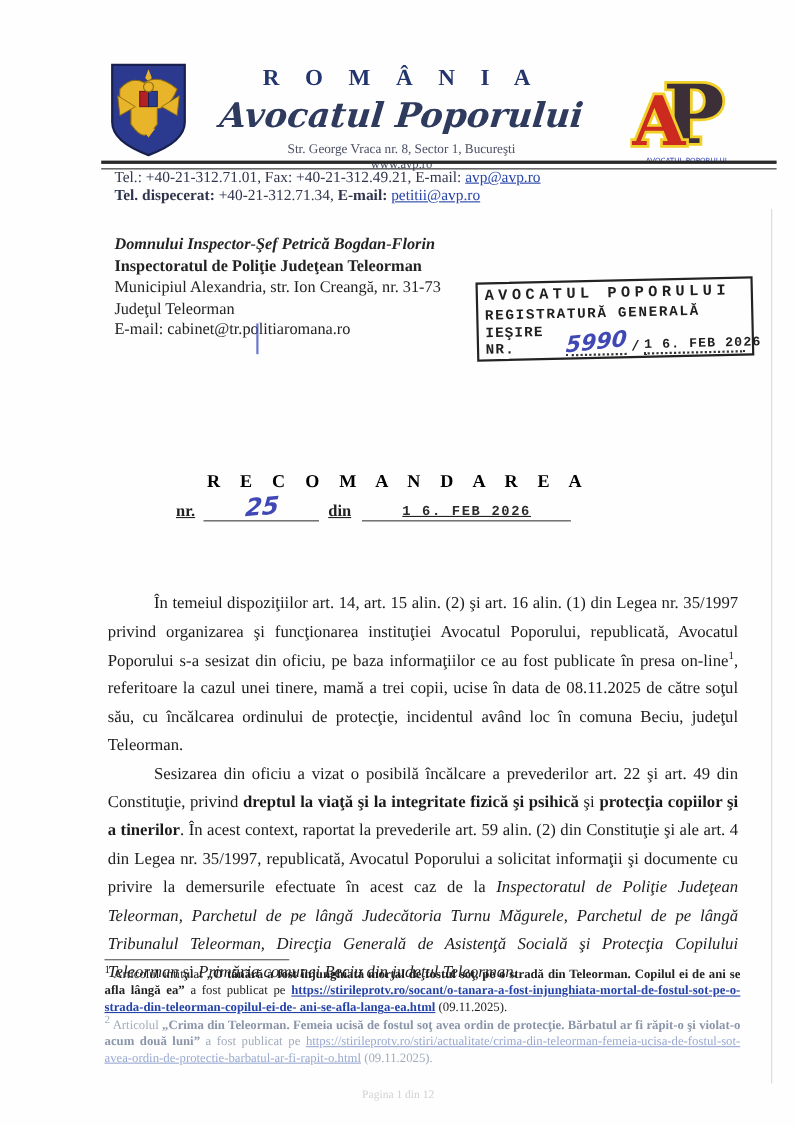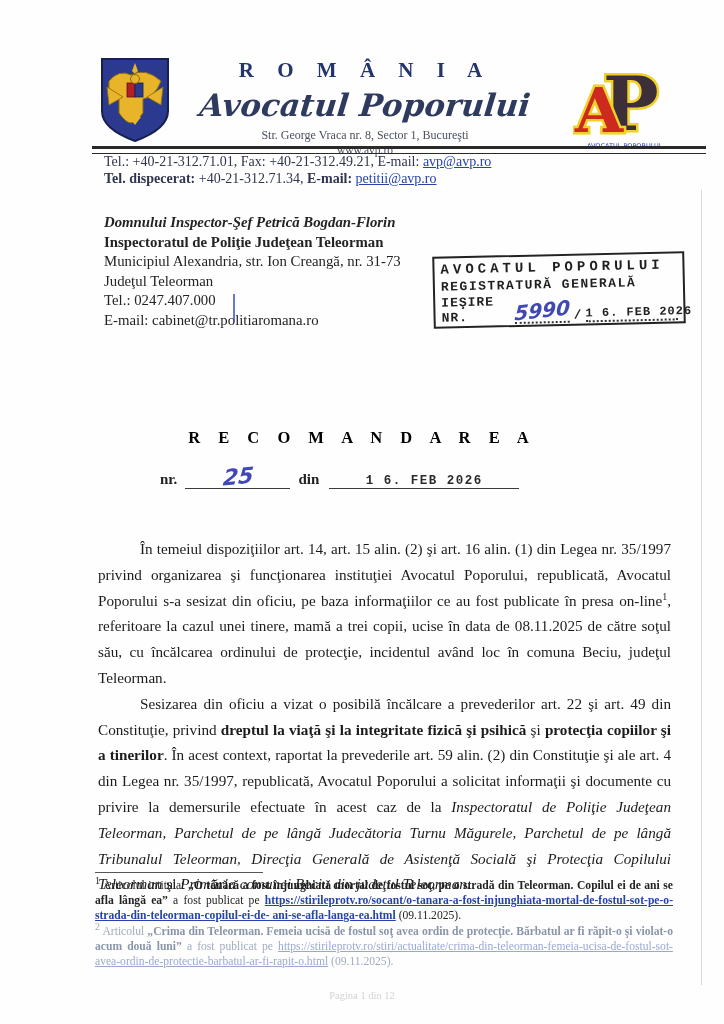--- a/index.html
+++ b/index.html
@@ -43,22 +43,22 @@
   .dotline{border-bottom:2px dotted #333;display:inline-block;text-align:center;}
   .hand-num{
     font-family:"DejaVu Sans", sans-serif;font-style:italic;font-size:20px;
     color:#3f48b5;display:inline-block;transform:rotate(-5deg) skewX(-10deg);
     line-height:14px;
   }
   .stamp-date{font-size:12px;letter-spacing:1px;white-space:nowrap;}
   
   .rec-title{position:absolute;left:0;top:428px;width:724px;text-align:center;
     font-weight:bold;font-size:16.5px;letter-spacing:7px;color:#000000;}
-  .nr-row{position:absolute;left:160px;top:470px;width:400px;display:flex;
-    align-items:center;font-weight:bold;font-size:15px;color:#222;}
+  .nr-row{position:absolute;left:160px;top:455px;width:400px;display:flex;
+    align-items:flex-end;font-weight:bold;font-size:15px;color:#222;text-decoration:underline;}
   .nr-row .blank{border-bottom:1.6px solid #3a3a3a;text-align:center;}
   .nr-row .blank.num{width:105px;margin:0 8px;}
   .nr-row .blank.date{width:190px;margin-left:10px;}
   .nr-row .hand-num{font-size:22px;}
   .nr-row .stamp-font{font-family:"Liberation Mono", monospace;font-weight:bold;
     font-size:12.5px;letter-spacing:1.5px;color:#2b2b2b;}
   
   .body-text{position:absolute;left:98px;top:536px;width:573px;
     font-size:15.2px;line-height:25.8px;text-align:justify;color:#1b1b1b;}
   .body-text p{margin:0;text-indent:42px;}
@@ -117,21 +117,20 @@
   <div class="contact">
     <div><span>Tel.: +40-21-312.71.01, Fax: +40-21-312.49.21, E-mail: </span><a href="#">avp@avp.ro</a></div>
     <div><b>Tel. dispecerat:</b><span> +40-21-312.71.34, </span><b>E-mail:</b> <a href="#">petitii@avp.ro</a></div>
   </div>
 
   <div class="recipient">
     <div class="r1">Domnului Inspector-Şef Petrică Bogdan-Florin</div>
     <div class="r2">Inspectoratul de Poliţie Judeţean Teleorman</div>
     <div>Municipiul Alexandria, str. Ion Creangă, nr. 31-73</div>
     <div>Judeţul Teleorman</div>
-    <div>Tel.: 0247.407.000</div>
     <div>E-mail: cabinet@tr.politiaromana.ro</div>
   </div>
   <div class="pen-mark"></div>
 
   <div class="stamp">
     <div class="s1">AVOCATUL POPORULUI</div>
     <div class="s2">REGISTRATURĂ GENERALĂ</div>
     <div class="s3">
       <span class="lbl">IEŞIRE NR.</span>
       <span class="dotline" style="width:62px;"><span class="hand-num">5990</span></span>

